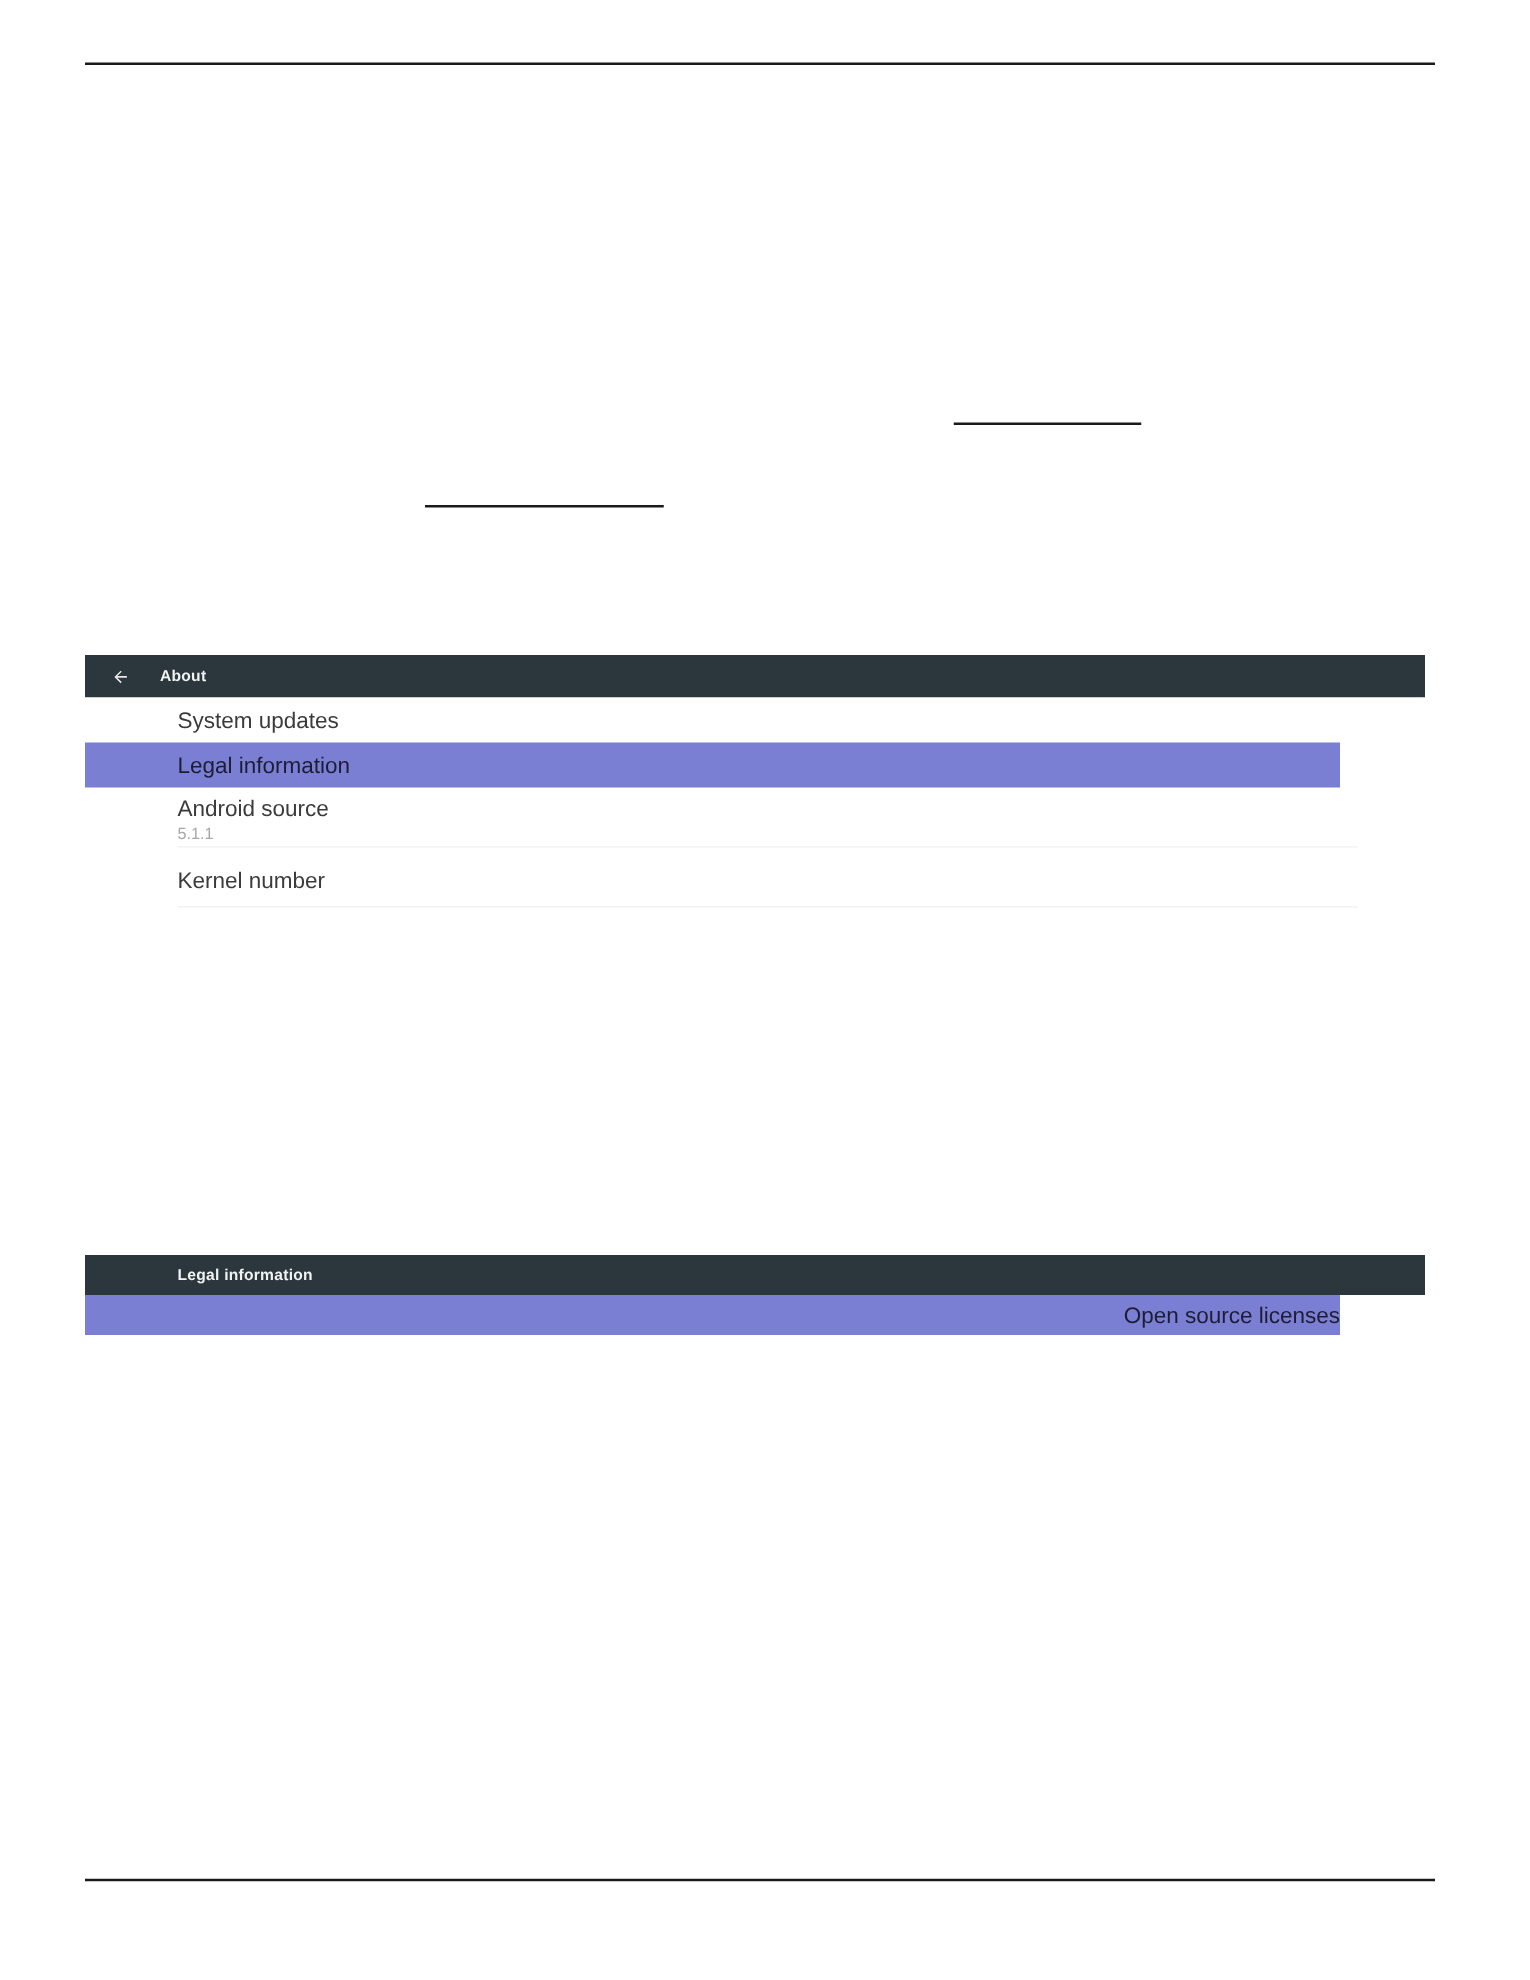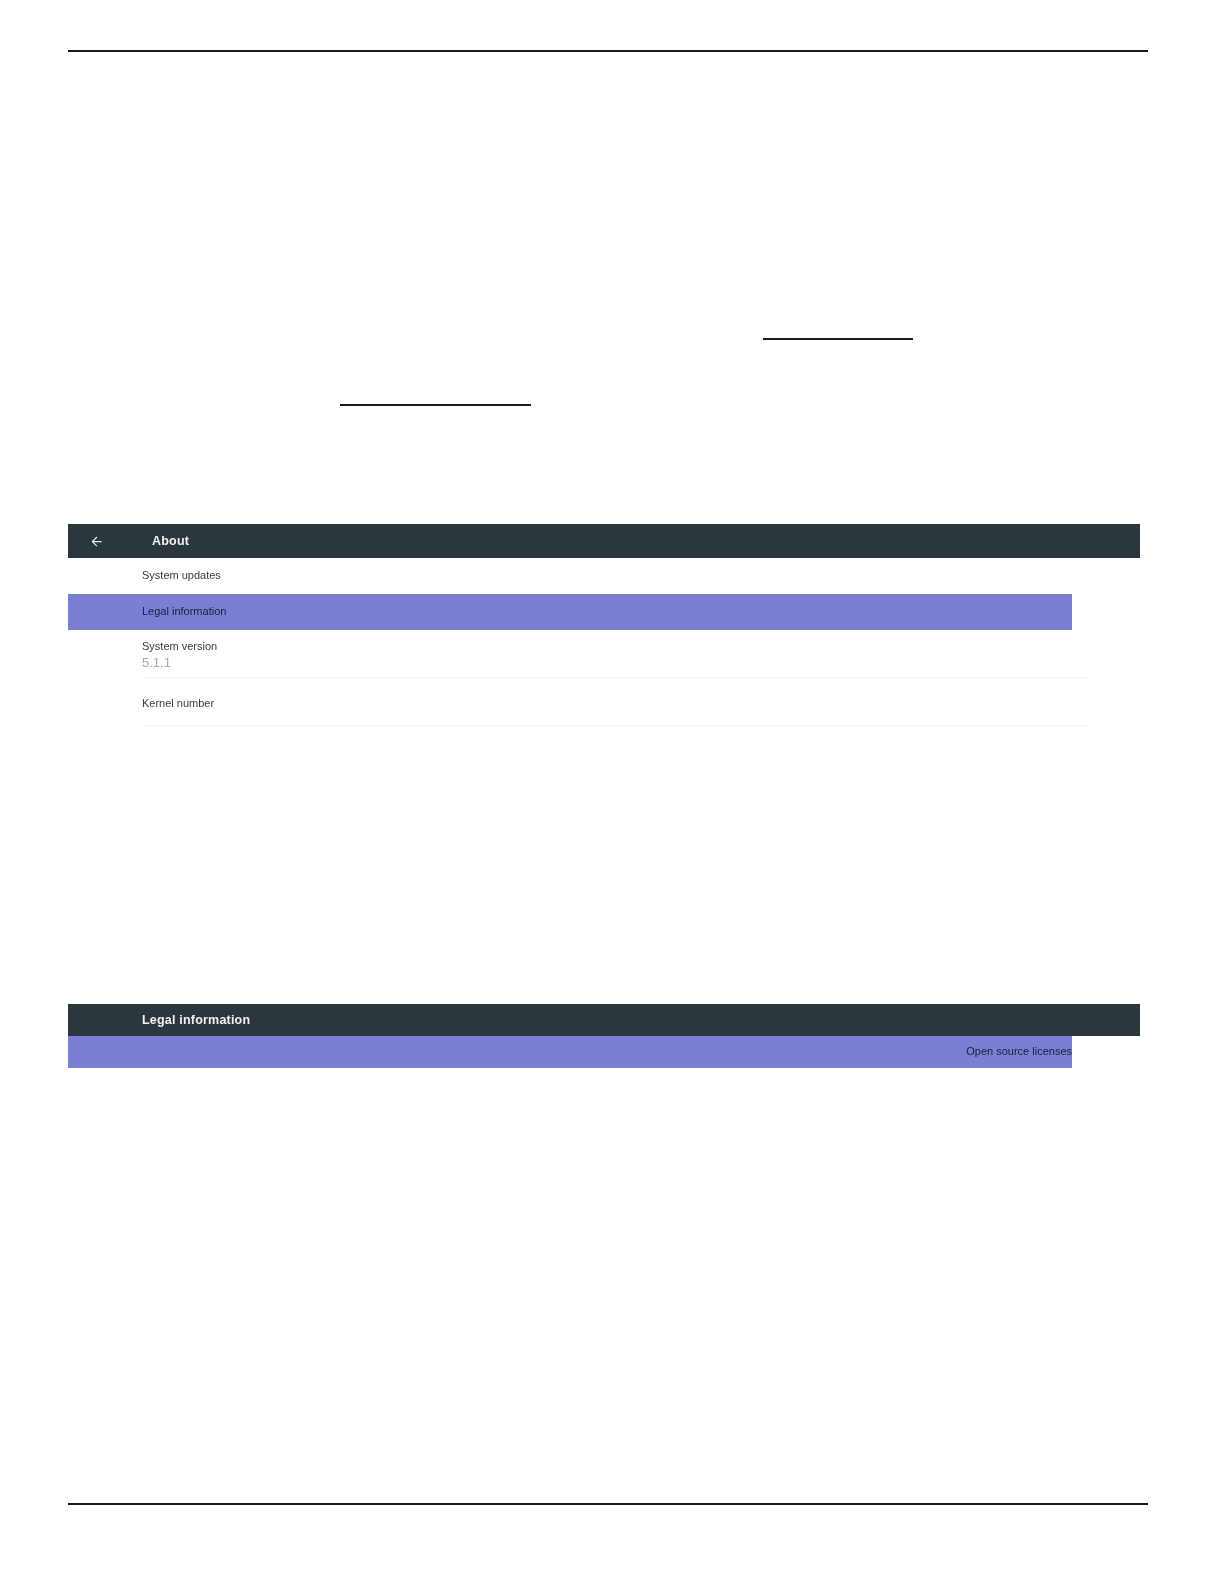--- a/index.html
+++ b/index.html
@@ -120,21 +120,21 @@
     content: "";
     position: absolute;
     left: 74px;
     right: 62px;
     bottom: 0;
     height: 1px;
     background: #f0f0f0;
   }
 
   .row-title {
-    font-size: 11px;
+    font-size: 18px;
     color: #3b3b3b;
     line-height: 1.25;
     white-space: nowrap;
   }
   .row.selected .row-title {
     color: #1d1d35;
   }
 
   .row-sub {
     font-size: 13px;
@@ -159,21 +159,21 @@
     width: 1080px;
     height: 426px;
   }
   #panel-about .appbar {
     left: 0;
     top: 0;
     width: 1072px;
     height: 34px;
   }
   #panel-about .appbar-title {
-    margin-left: 28px;
+    margin-left: 4px;
   }
   #panel-about .list-area {
     top: 34px;
     height: 392px;
   }
   #panel-about .panel-side-borders {
     left: 2px;
     top: 34px;
     width: 1064px;
     height: 390px;
@@ -241,21 +241,21 @@
 
       <div class="row plain">
         <span class="row-title">System updates</span>
       </div>
 
       <div class="row plain selected">
         <span class="row-title">Legal information</span>
       </div>
 
       <div class="row two-line divider">
-        <span class="row-title">System version</span>
+        <span class="row-title">Android source</span>
         <span class="row-sub">5.1.1</span>
       </div>
 
 
       <div class="row two-line divider">
         <span class="row-title">Kernel number</span>
       </div>
 
     </div>
   </div>

